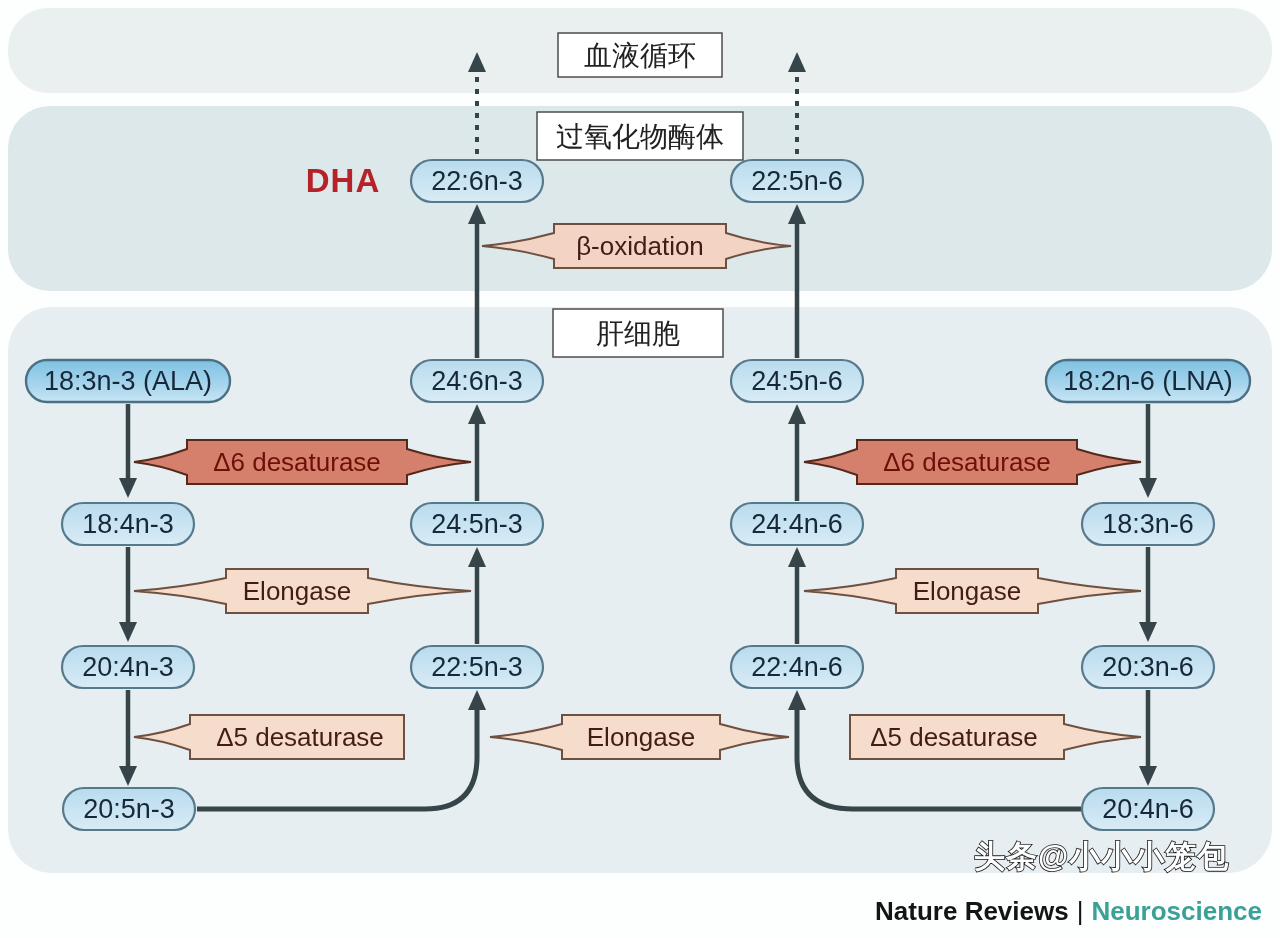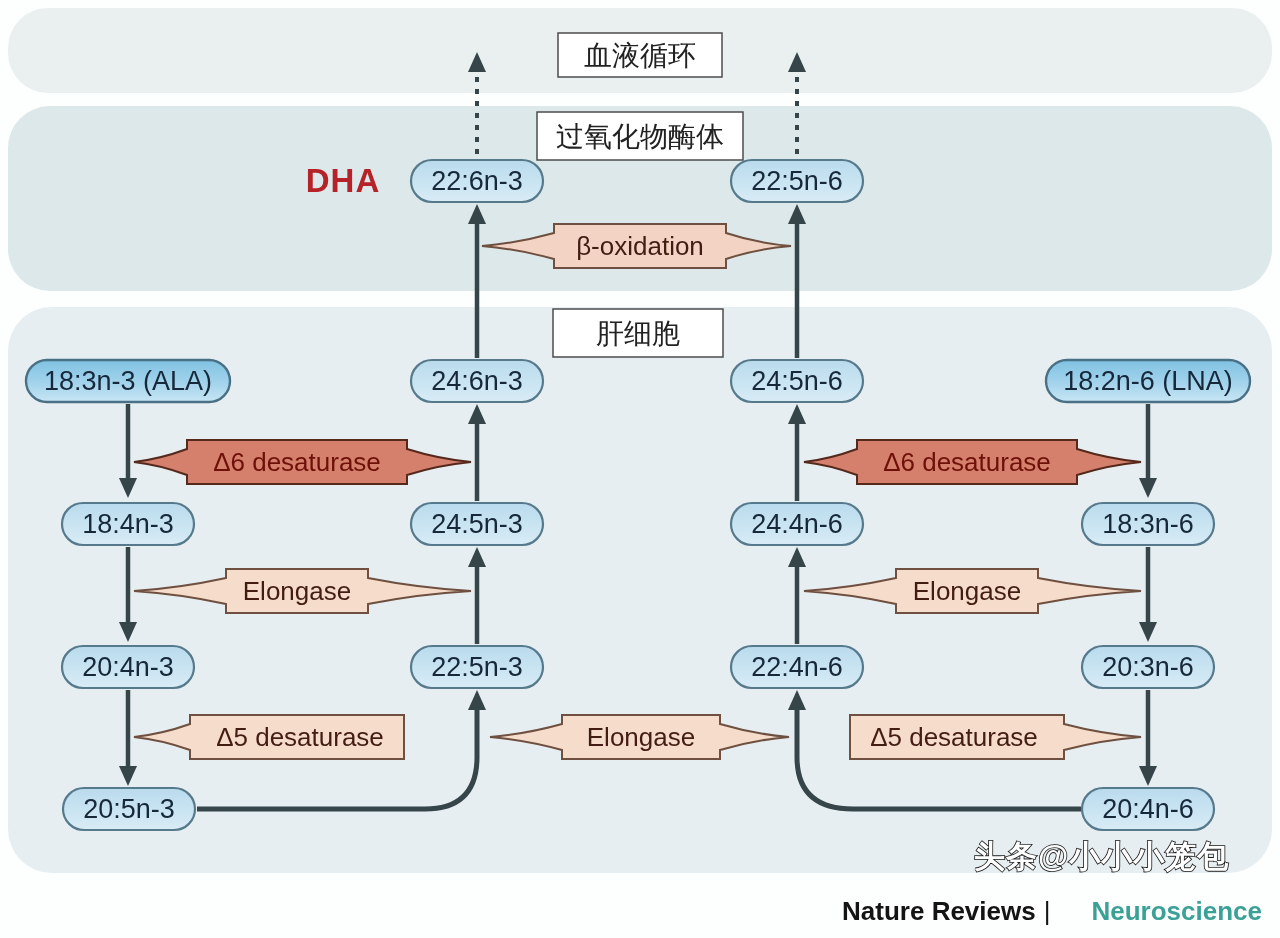--- a/index.html
+++ b/index.html
@@ -12,21 +12,21 @@
   .node-text{font-size:27px;fill:#16283a;}
   .banner-text{font-size:26px;fill:#431d14;}
   .desat-text{font-size:26px;fill:#6e1009;}
   .region-text{font-size:28px;fill:#222;}
   .dha-text{font-size:33px;font-weight:600;fill:#b52329;letter-spacing:1px;}
   .credits{
     position:absolute;right:18px;top:896px;font-size:26px;font-weight:bold;color:#141414;
     white-space:nowrap;
   }
   .credits .sep{margin:0 8px;color:#141414;font-weight:normal;}
-  .credits .teal{color:#3ba197;margin-left:33px;}
+  .credits .teal{color:#3ba197;}
   .watermark{
     position:absolute;left:974px;top:836px;font-size:31px;font-weight:bold;color:#ffffff;
     -webkit-text-stroke:1.6px #1d1d1d;paint-order:stroke fill;white-space:nowrap;
     text-shadow:0 0 1px #1d1d1d;letter-spacing:1px;
   }
 </style>
 </head>
 <body>
 
 <div class="stage">

